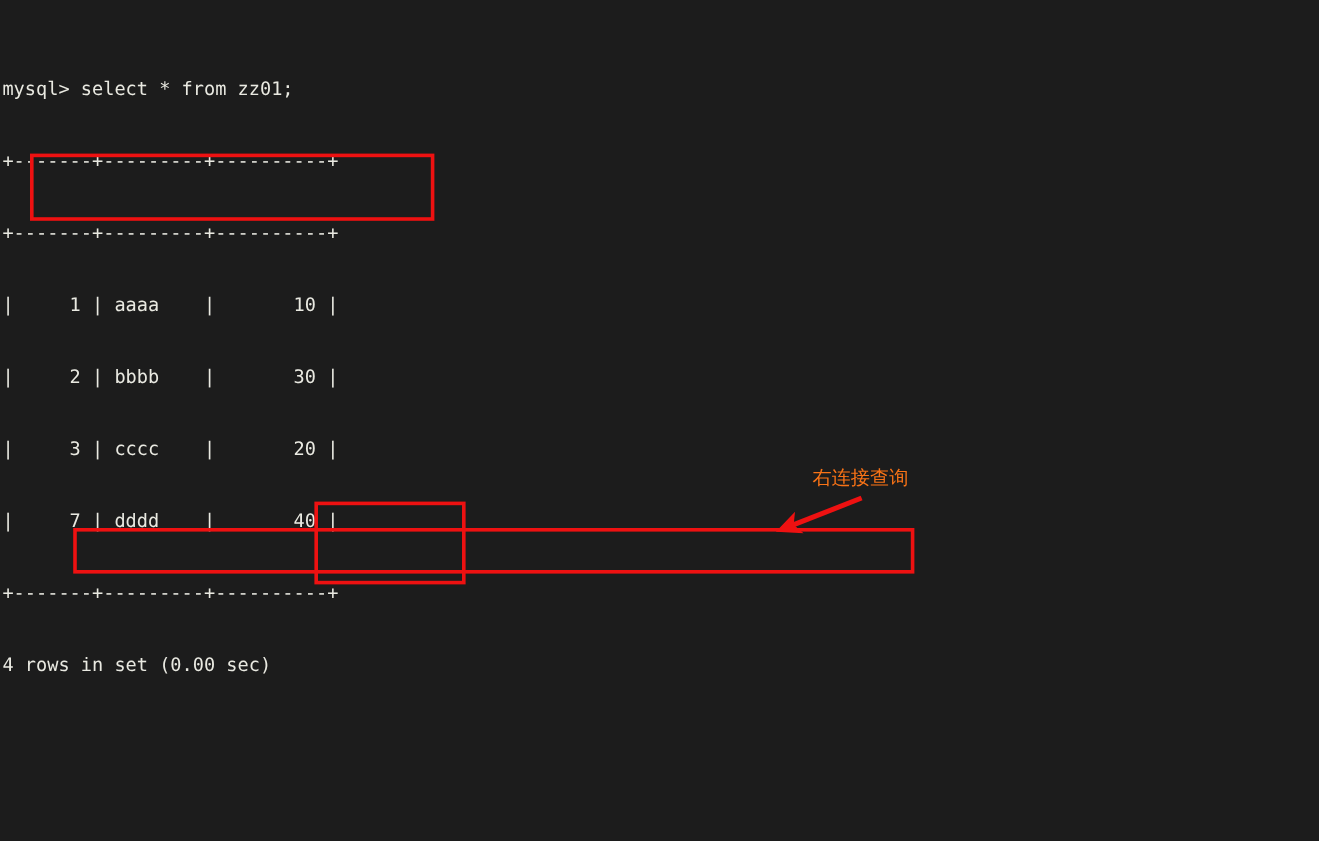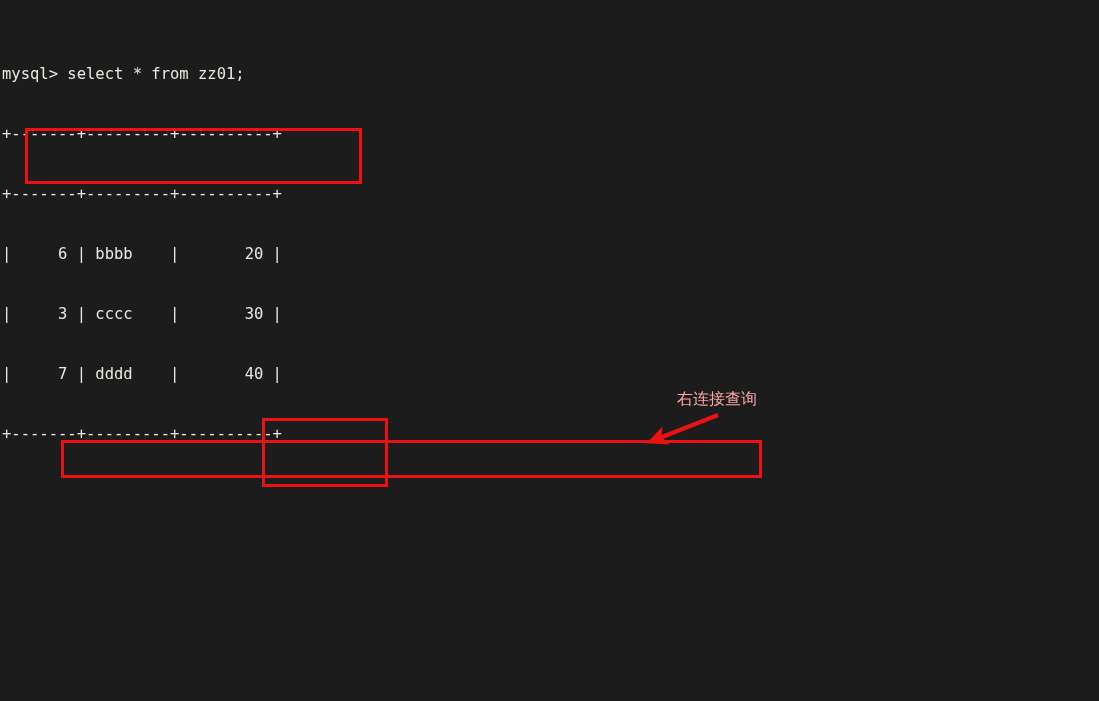--- a/index.html
+++ b/index.html
@@ -31,45 +31,47 @@
   }
   
   .anno-box {
     position: absolute;
     border: 3px solid #ee1111;
     box-sizing: border-box;
     pointer-events: none;
   }
   .anno-label {
     position: absolute;
-    color: #fca5a5;
+    color: #f97316;
     font-family: Liberation Sans, sans-serif;
     font-size: 16px;
     line-height: 20px;
     white-space: pre;
   }
   .anno-arrow {
     position: absolute;
     pointer-events: none;
   }
 </style>
 </head>
 <body>
 
 <div id="terminal">
 
   <div id="console">
 
     <div class="line">mysql&gt; select * from zz01;</div>
     <div class="line">+-------+---------+----------+</div>
     <div class="line">+-------+---------+----------+</div>
-    <div class="line">|     6 | bbbb    |       20 |</div>
-    <div class="line">|     3 | cccc    |       30 |</div>
+    <div class="line">|     1 | aaaa    |       10 |</div>
+    <div class="line">|     2 | bbbb    |       30 |</div>
+    <div class="line">|     3 | cccc    |       20 |</div>
     <div class="line">|     7 | dddd    |       40 |</div>
     <div class="line">+-------+---------+----------+</div>
+    <div class="line">4 rows in set (0.00 sec)</div>
     <div class="line"></div>
     
     
     
     
     
     
     
     
     

